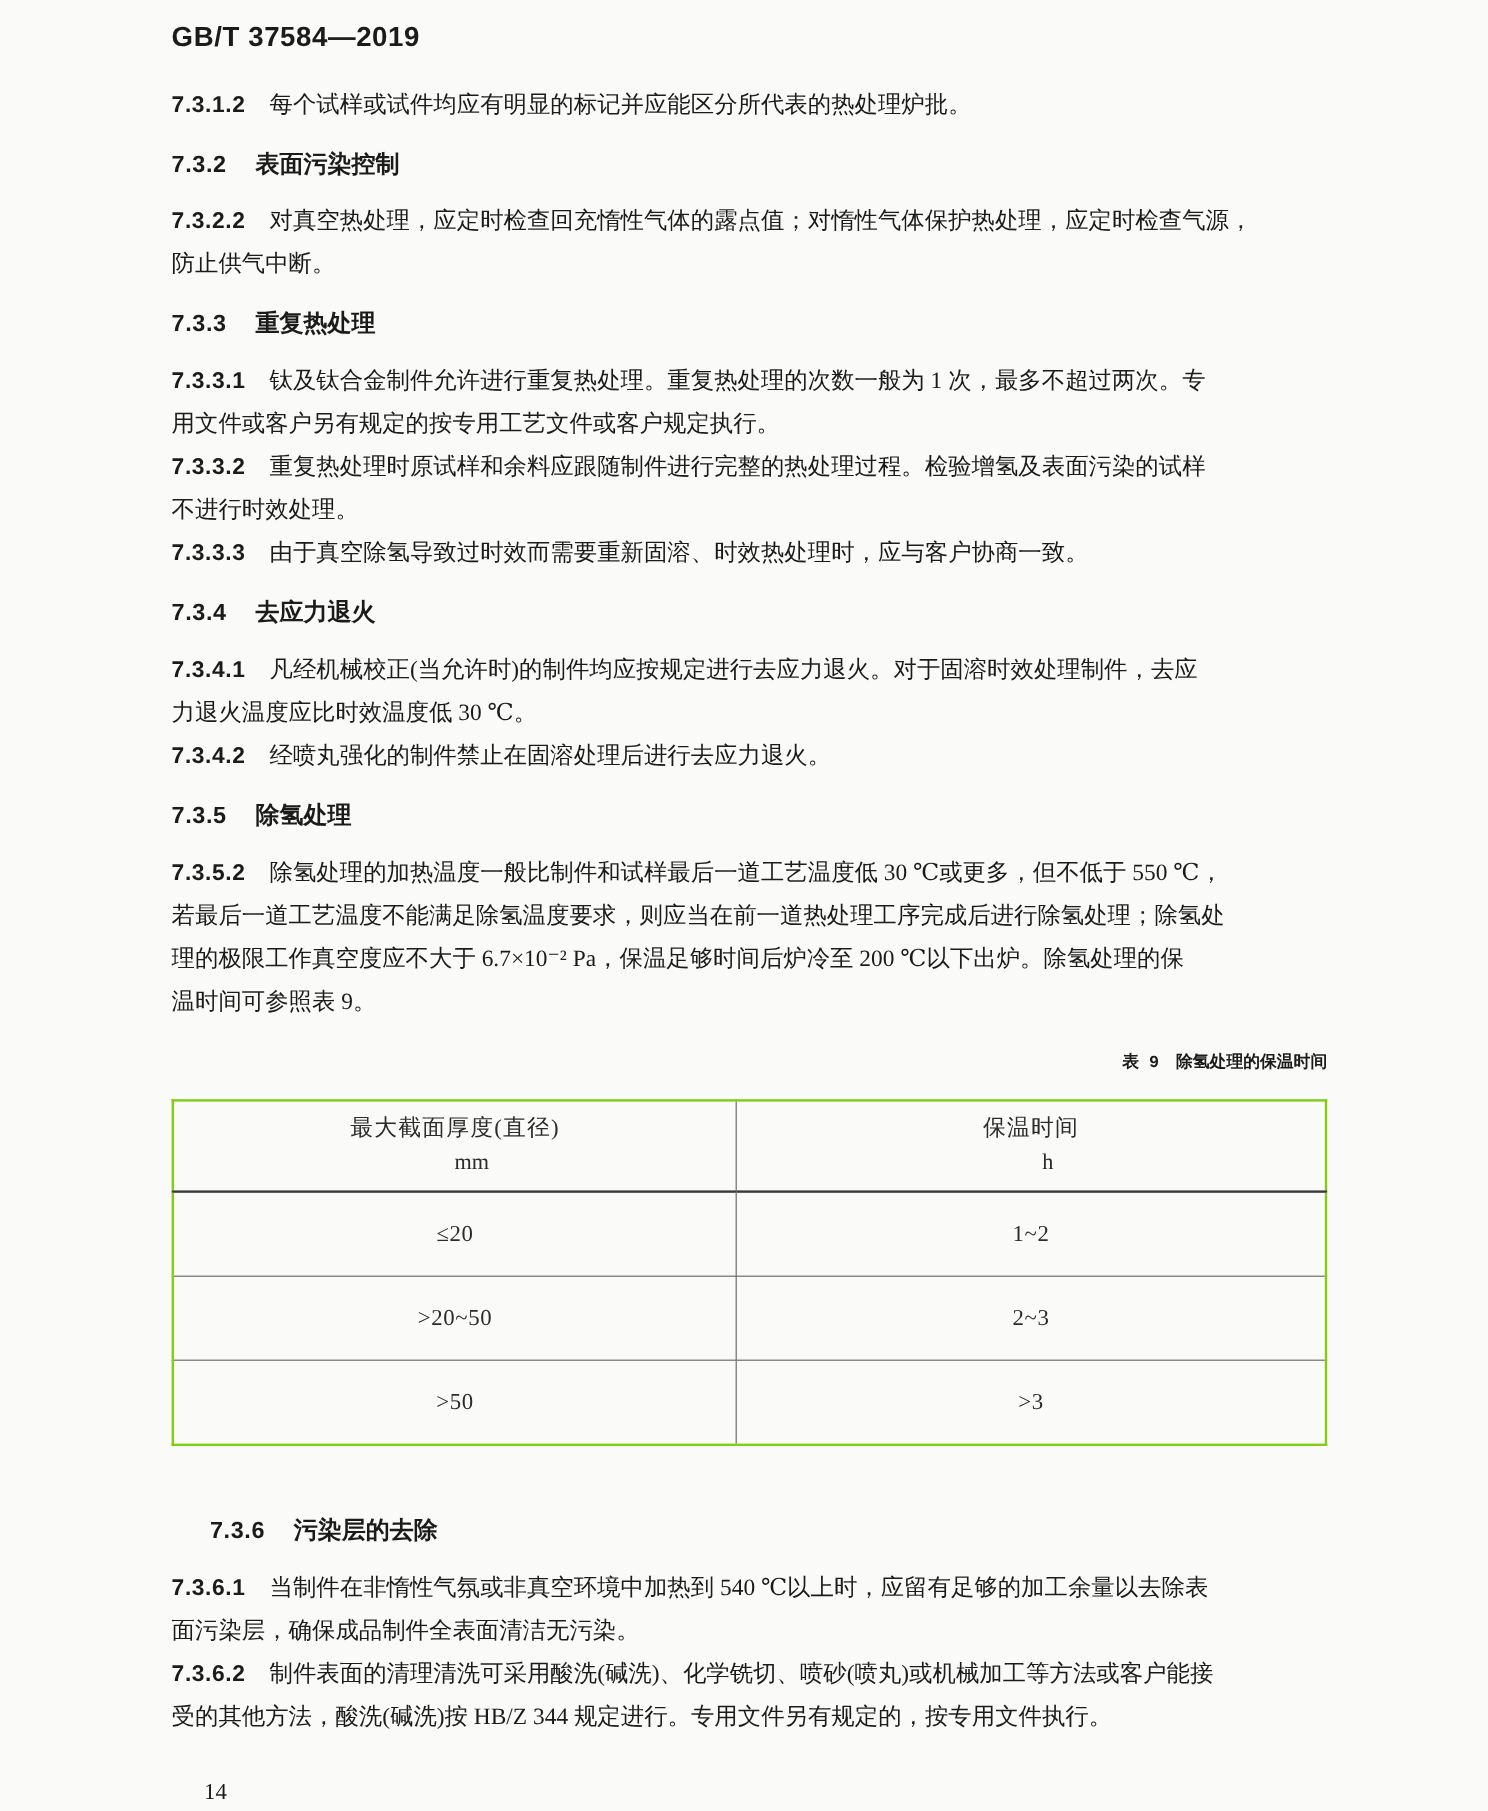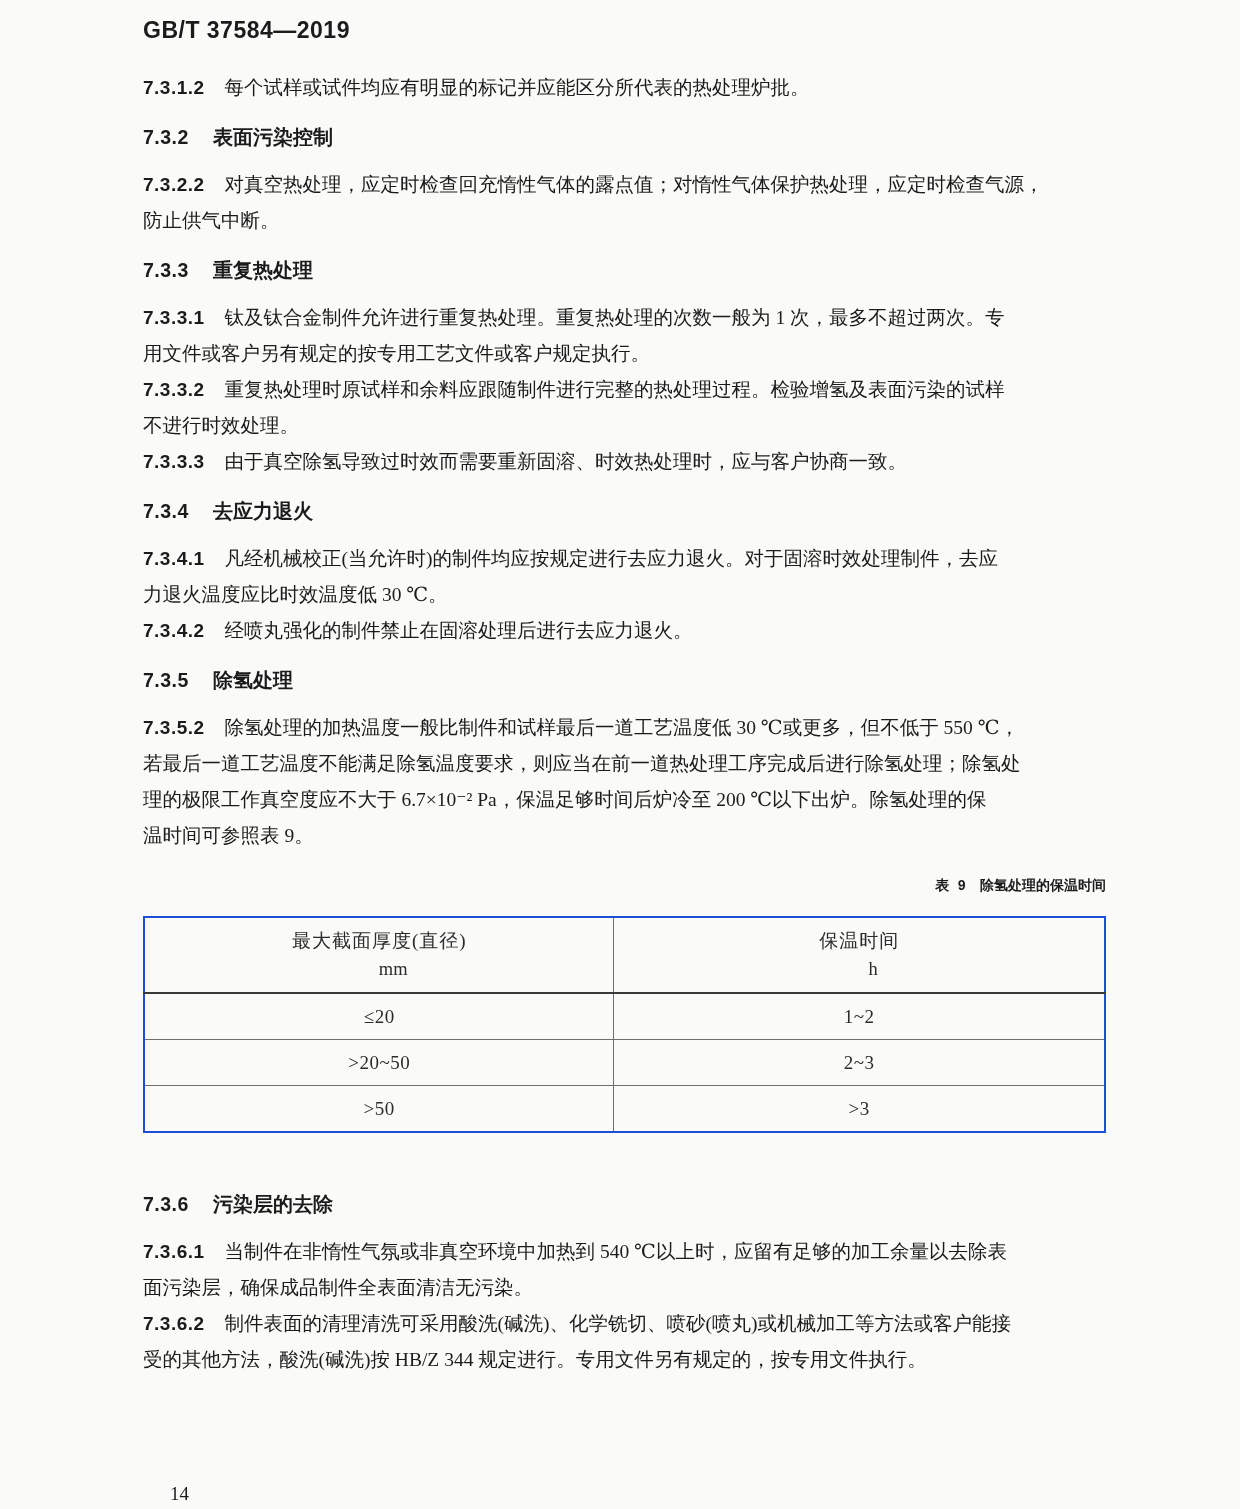--- a/index.html
+++ b/index.html
@@ -40,44 +40,44 @@
     margin-right: 20px;
   }
   .hd {
     margin: 13px 0 12px 0;
     font-size: 20px;
     line-height: 36px;
     font-weight: 700;
     font-family: "Liberation Sans", "DejaVu Sans", sans-serif;
   }
   .hd .cnum { margin-right: 24px; font-size: 19.5px; }
-  .hd-after-table { margin-top: 53px; }
+  .hd-after-table { margin-top: 53px; margin-left: 32px; }
   .tbl-caption {
     text-align: right;
     font-weight: 700;
     font-family: Liberation Mono, monospace;
     font-size: 14px;
     line-height: 36px;
     margin: 14px 0 12px 0;
   }
   table.t9 {
     width: 100%;
     border-collapse: collapse;
     table-layout: fixed;
-    border: 2px solid #1d4ed8;
+    border: 2px solid #84cc16;
     font-size: 19px;
     color: #2b2b2b;
   }
   .t9 col.c1 { width: 48.9%; }
   .t9 th, .t9 td {
     border-left: 1px solid #6e6e6e;
     border-right: 1px solid #6e6e6e;
     text-align: center;
     font-weight: 400;
-    padding: 4px;
+    padding: 16px;
   }
   .t9 th {
     border-bottom: 2px solid #3a3a3a;
     padding: 7px 0 9px 0;
   }
   .t9 .th-label { line-height: 31px; letter-spacing: 1px; }
   .t9 .th-unit  { line-height: 27px; font-size: 18.5px; padding-left: 28px; }
   .t9 td {
     height: 37px;
     border-bottom: 1px solid #6e6e6e;

